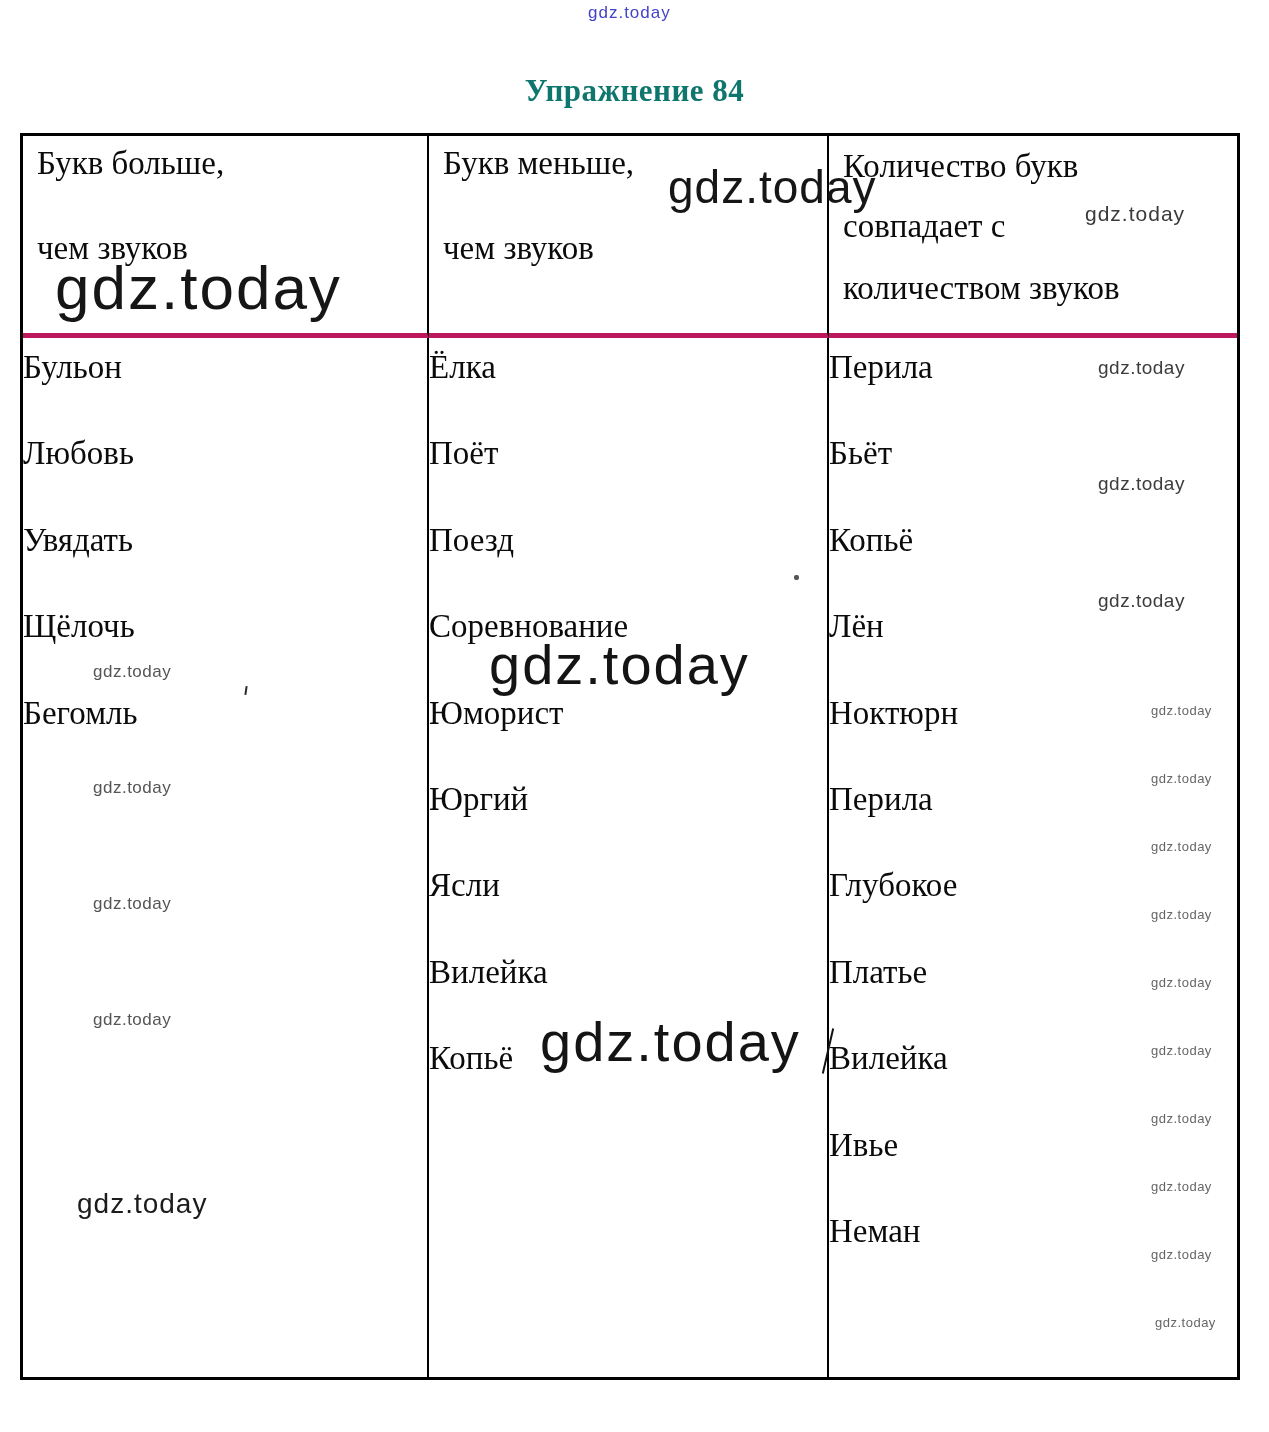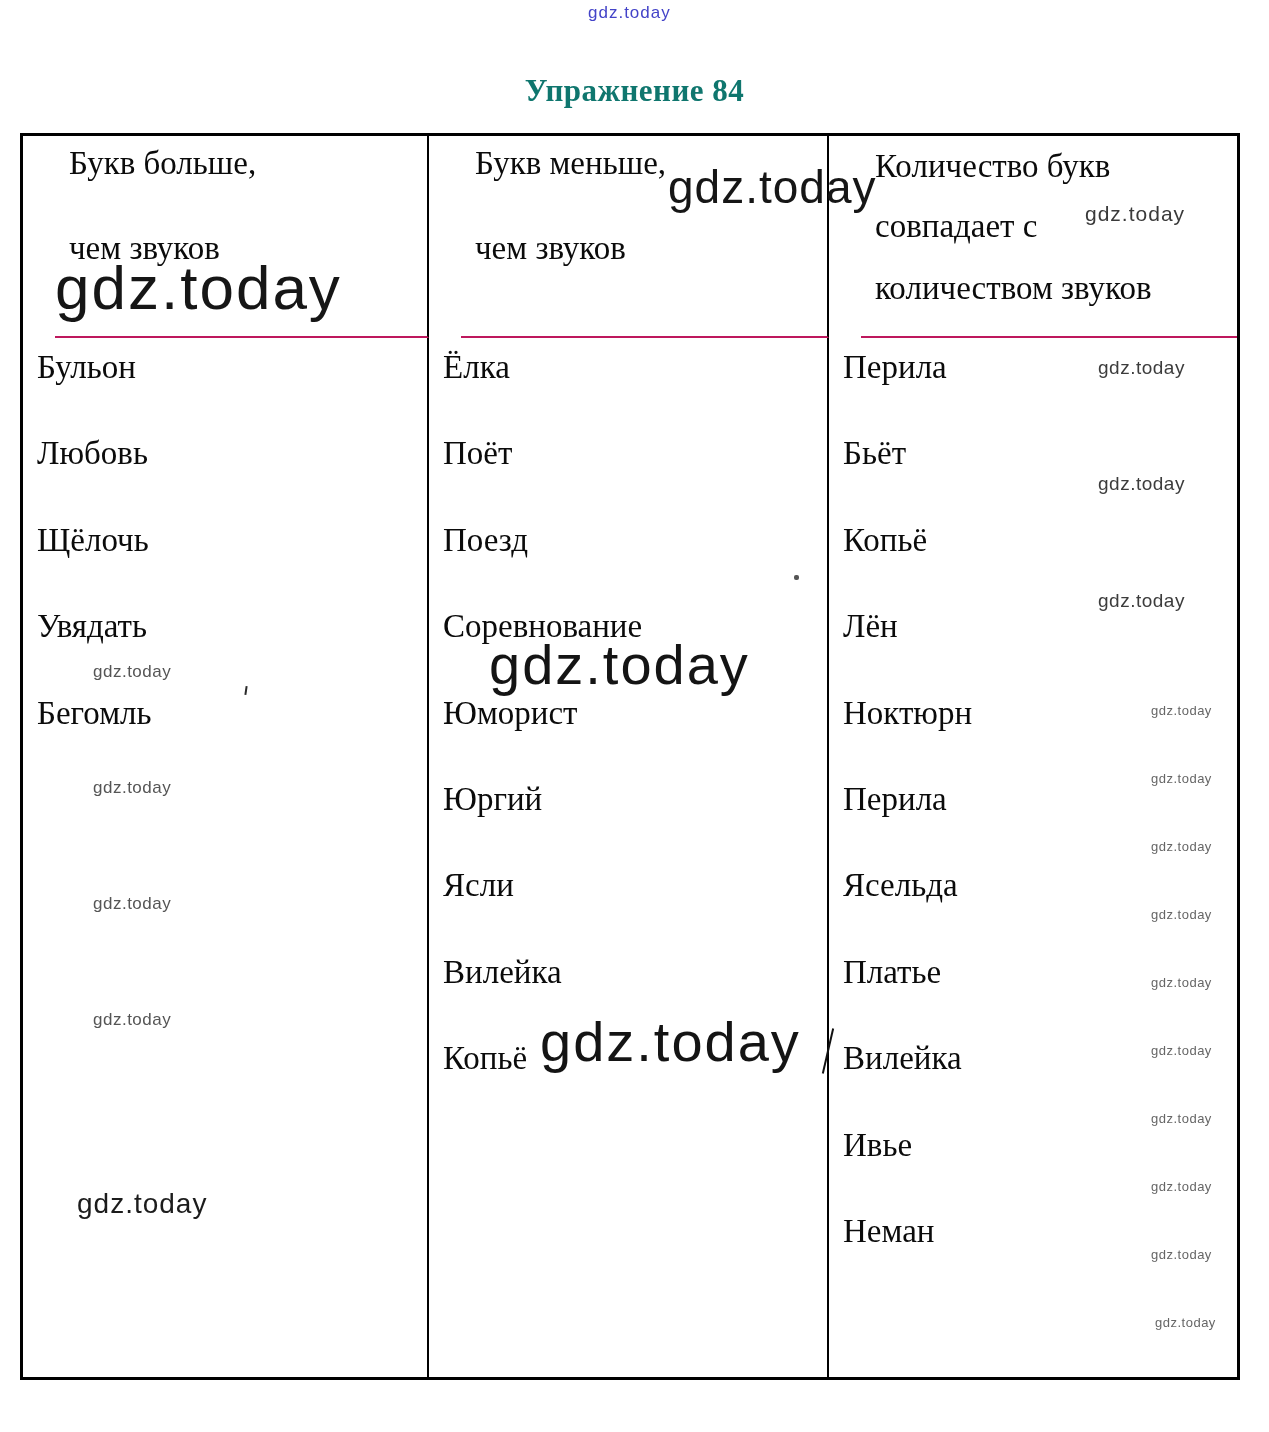--- a/index.html
+++ b/index.html
@@ -17,31 +17,31 @@
   
   .ex-table{
     position:absolute;left:20px;top:133px;width:1220px;height:1247px;
     border:3px solid #000;display:grid;
     grid-template-columns:406px 400px 1fr;
     grid-template-rows:202px 1fr;
     background:#fff;
   }
   .cell{border-right:2px solid #000;position:relative;}
   .cell.last{border-right:none;}
-  .hcell{border-bottom:2px solid #be185d;margin-left:32px;}
+  .hcell{border-bottom:5px solid #be185d;}
   .hline{
     position:absolute;left:14px;font-size:33px;line-height:1.1;white-space:nowrap;
   }
   .c12 .hline:nth-of-type(1){top:9px;}
   .c12 .hline:nth-of-type(2){top:94px;}
   .c3 .hline:nth-of-type(1){top:12px;}
   .c3 .hline:nth-of-type(2){top:72px;}
   .c3 .hline:nth-of-type(3){top:134px;}
 
-  .bcell{padding-top:11px;padding-left:14px;}
+  .bcell{padding-top:11px;}
   .word{
     height:86.4px;font-size:33px;line-height:1.15;white-space:nowrap;
   }
 
   
   .wm{
     position:absolute;font-family:"Liberation Sans",sans-serif;
     white-space:nowrap;pointer-events:none;font-weight:normal;
   }
   .wm-blue {left:588px;top:3px;   font-size:17px;color:#4343c8;letter-spacing:1px;}
@@ -86,22 +86,22 @@
 
     <div class="hline">Количество букв</div>
         <div class="hline">совпадает с</div>
         <div class="hline">количеством звуков</div>
       </div>
 
     <div class="cell bcell">
 
     <div class="word">Бульон</div>
         <div class="word">Любовь</div>
+        <div class="word">Увядать</div>
         <div class="word">Щёлочь</div>
-        <div class="word">Увядать</div>
         <div class="word">Бегомль</div>
       </div>
 
     <div class="cell bcell">
 
     <div class="word">Ёлка</div>
         <div class="word">Поёт</div>
         <div class="word">Поезд</div>
         <div class="word">Соревнование</div>
         <div class="word">Юморист</div>
@@ -112,21 +112,21 @@
       </div>
 
     <div class="cell bcell last">
 
     <div class="word">Перила</div>
         <div class="word">Бьёт</div>
         <div class="word">Копьё</div>
         <div class="word">Лён</div>
         <div class="word">Ноктюрн</div>
         <div class="word">Перила</div>
-        <div class="word">Ясельда</div>
+        <div class="word">Глубокое</div>
         <div class="word">Платье</div>
         <div class="word">Вилейка</div>
         <div class="word">Ивье</div>
         <div class="word">Неман</div>
       </div>
 
   </div>
 
   <span class="wm wm-blue">gdz.today</span>
   <span class="wm wm-h1">gdz.today</span>

